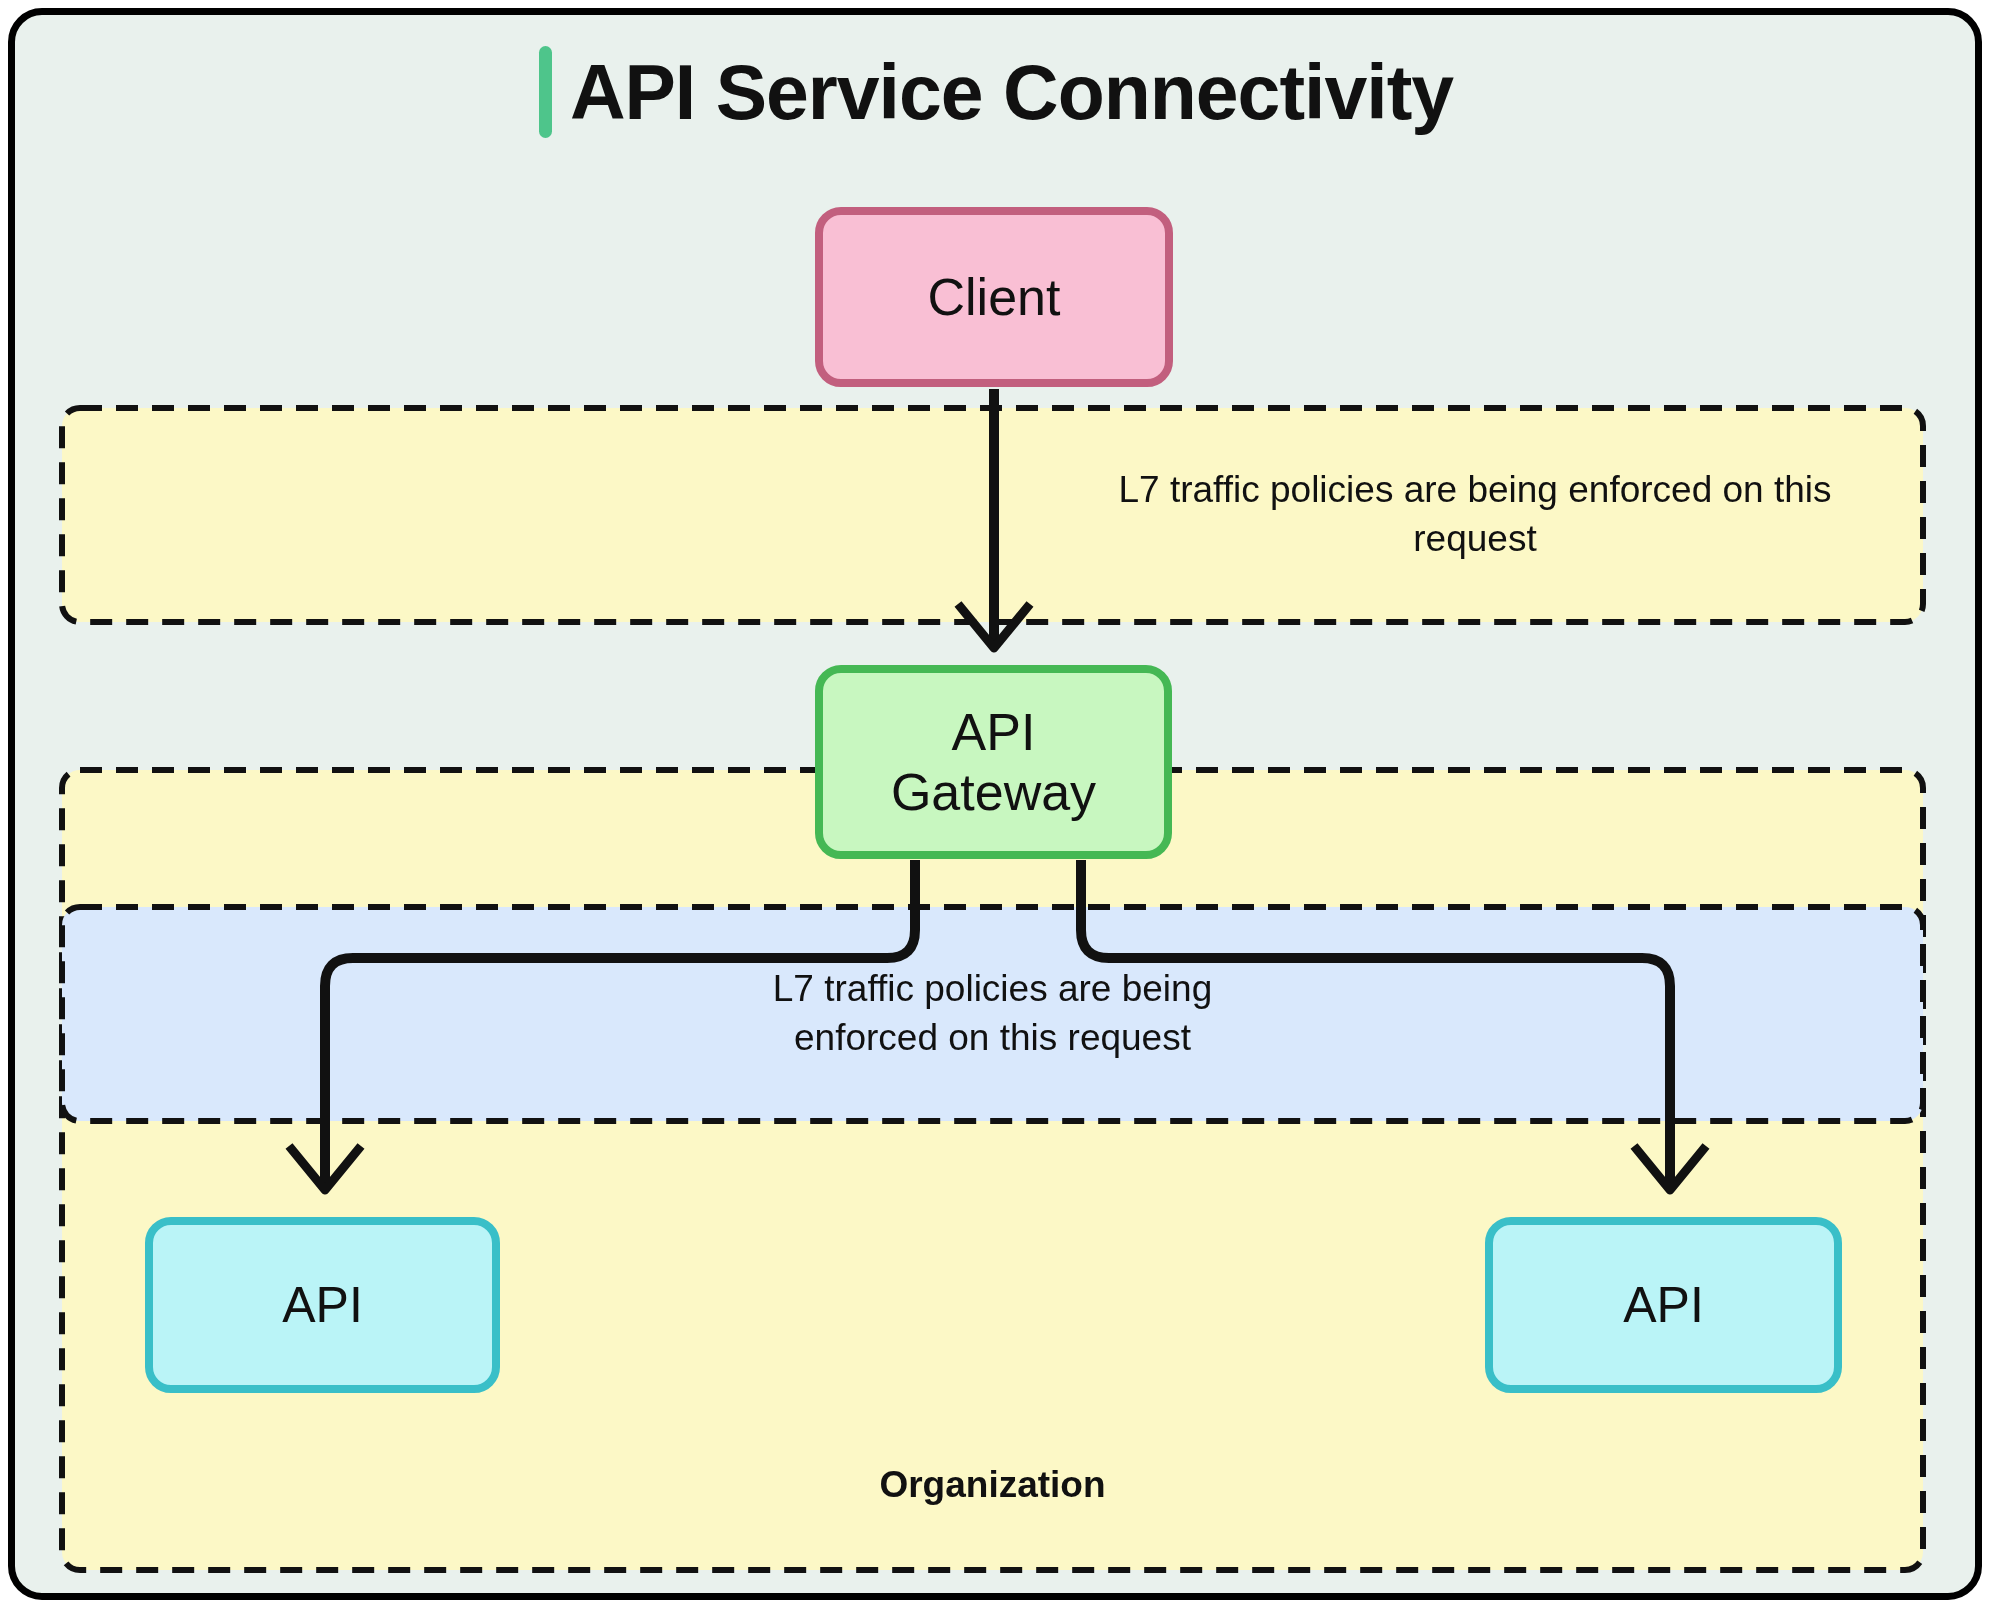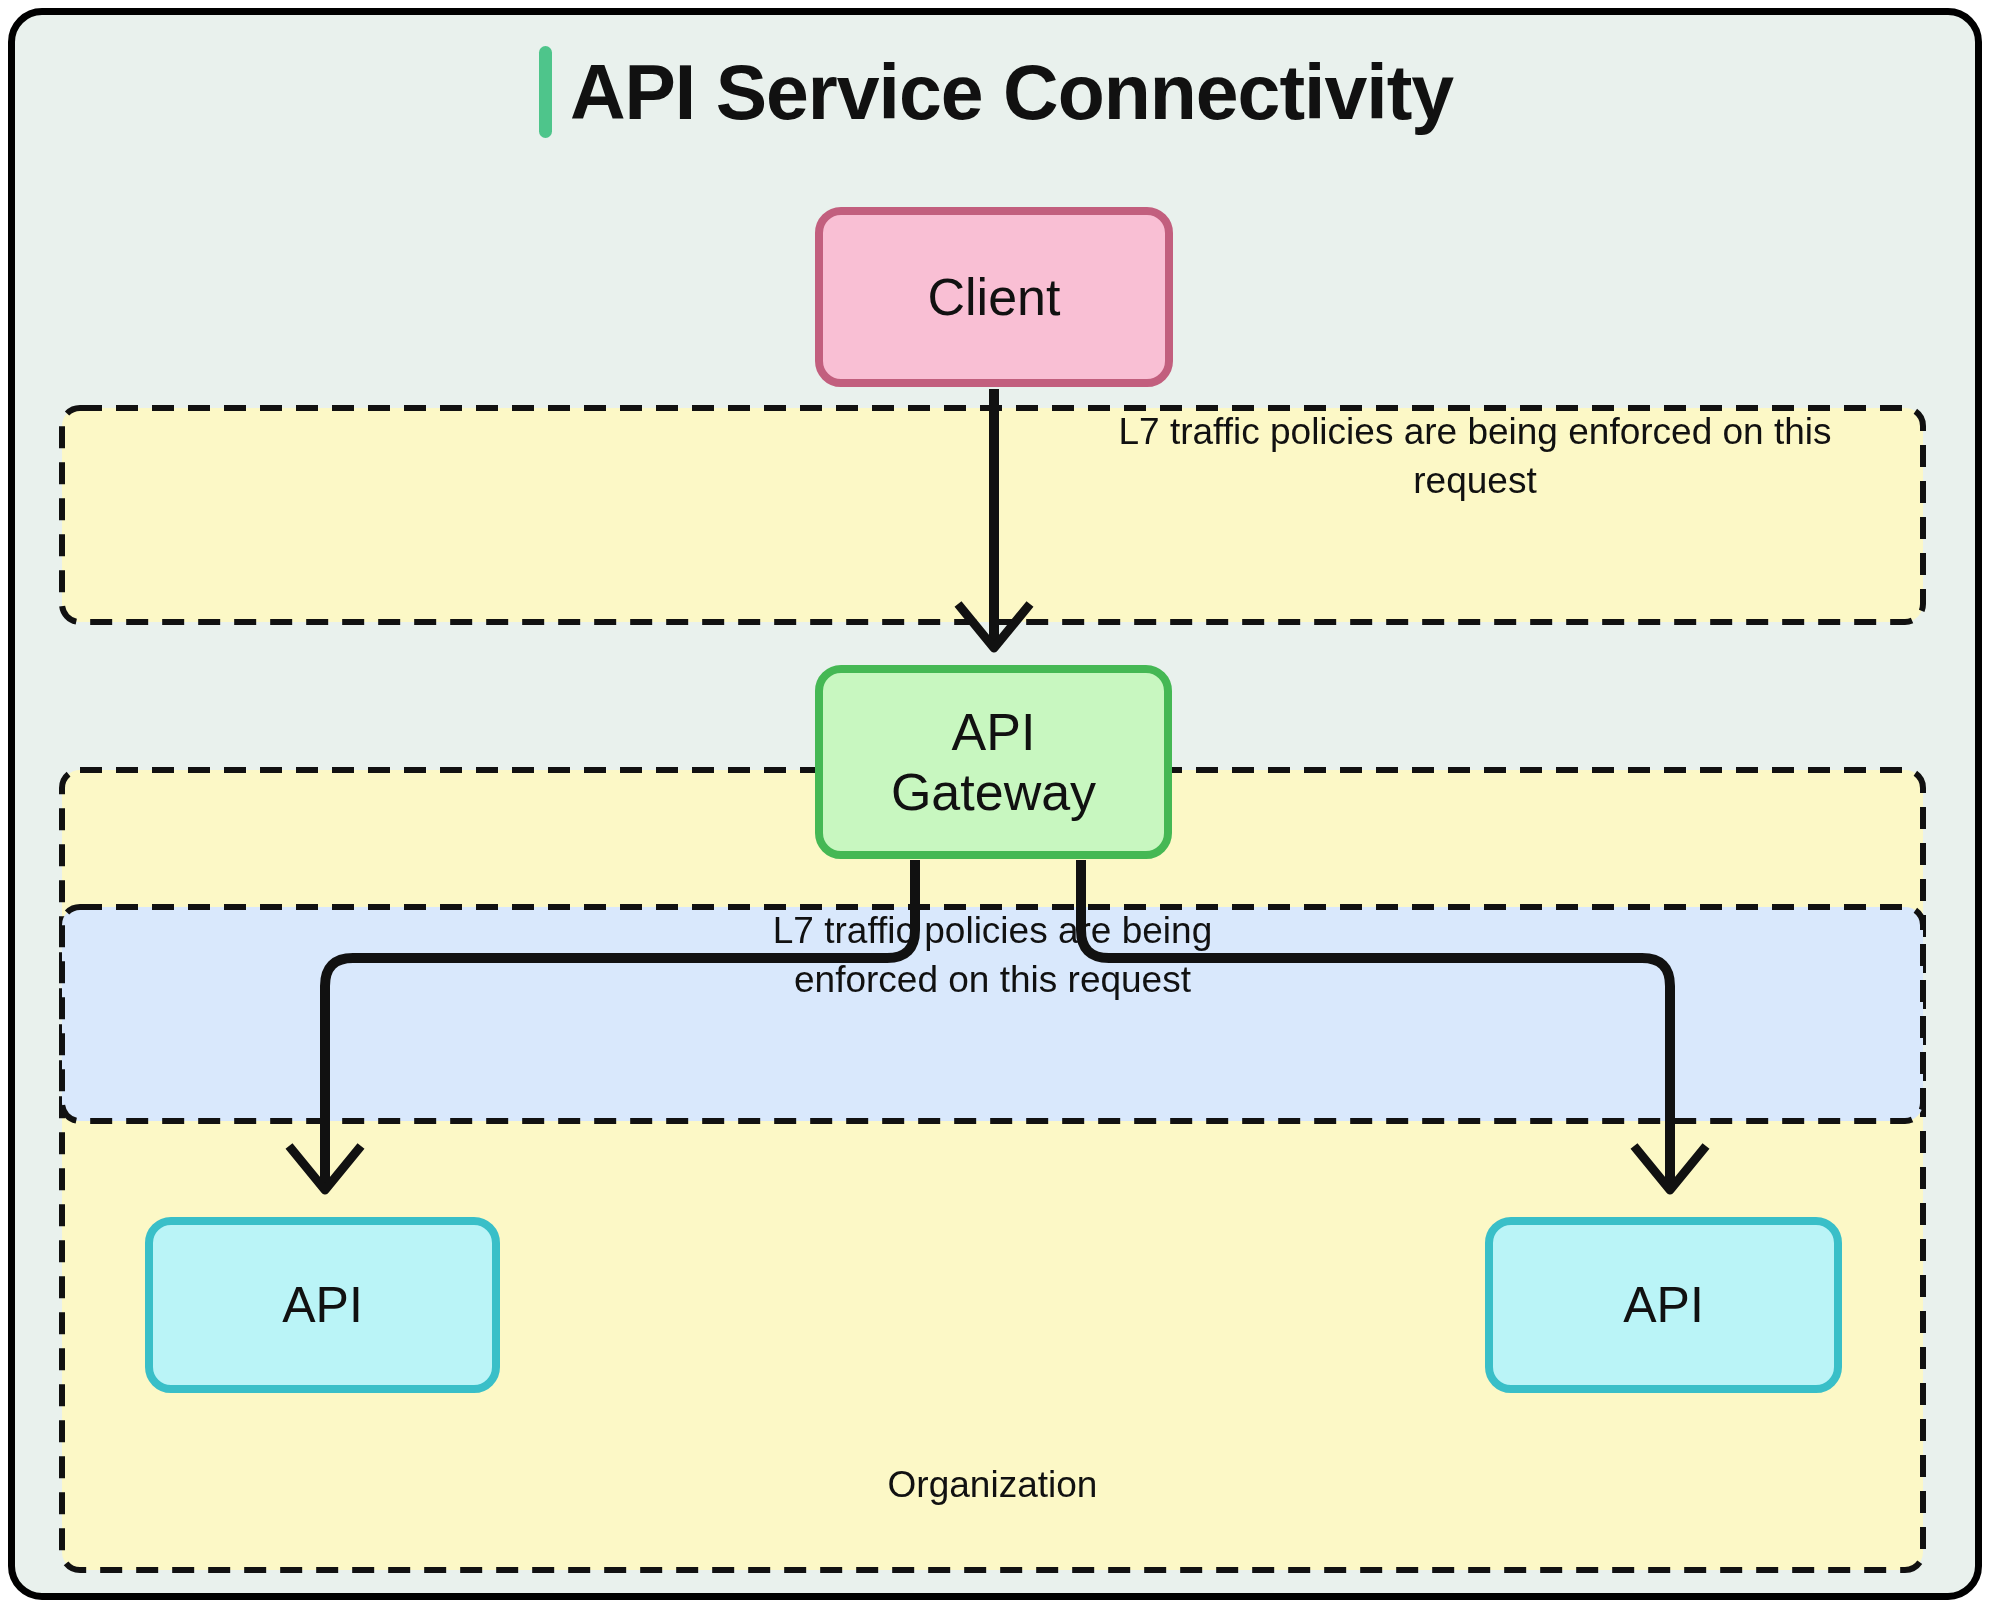--- a/index.html
+++ b/index.html
@@ -54,36 +54,38 @@
     line-height: 1;
     white-space: nowrap;
   }
   
   .svg-layer { position: absolute; left: 0; top: 0; z-index: 1; }
   .svg-arrows { position: absolute; left: 0; top: 0; z-index: 10; pointer-events: none; }
   
   .note-text {
     position: absolute;
     display: flex;
+    align-items: center;
     justify-content: center;
     text-align: center;
     font-size: 37px;
     line-height: 1.32;
     z-index: 3;
   }
   .note1-text { left: 1060px; top: 408px; width: 830px; height: 214px; }
   .note2-text { left: 62px;  top: 907px; width: 1861px; height: 214px; }
   .note2-text span { display: inline-block; max-width: 580px; }
   .org-label {
     position: absolute;
     left: 62px; top: 1464px;
     width: 1861px;
     text-align: center;
     font-size: 37px;
     z-index: 3;
+    font-weight: bold;
   }
   
   .node {
     position: absolute;
     box-sizing: border-box;
     display: flex;
     align-items: center;
     justify-content: center;
     text-align: center;
     border-radius: 26px;

